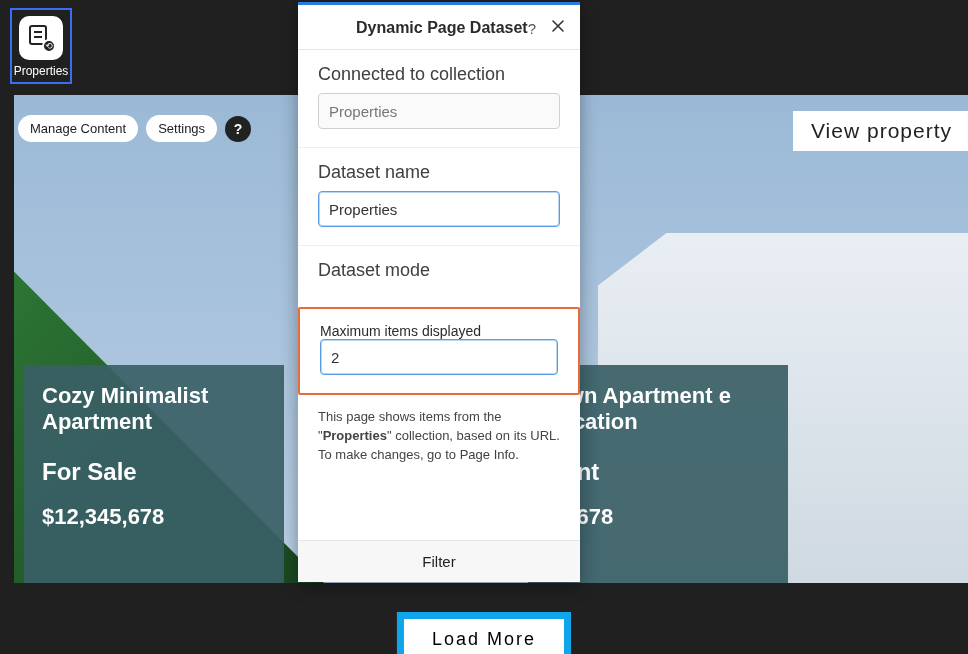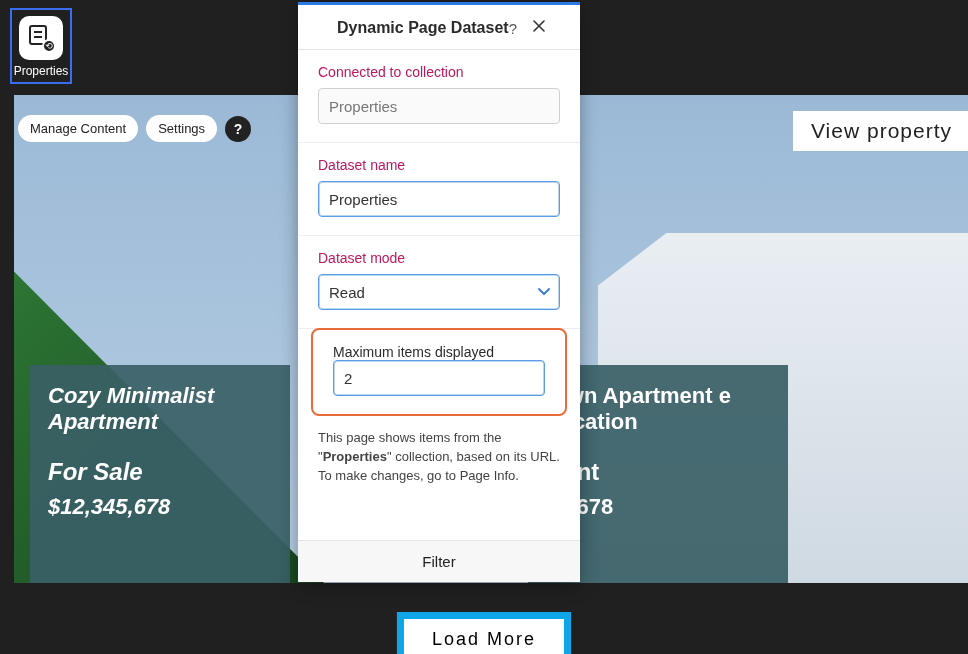--- a/index.html
+++ b/index.html
@@ -102,28 +102,28 @@
     padding:8px 18px;
   }
 
   .card {
     position:absolute;
     width:260px;
     background: rgba(58,96,102,0.92);
     color:#fff;
     padding:18px 18px 16px;
   }
-  .card-left  { left:16px;  bottom:0px; height:218px;font-style:italic;}
+  .card-left  { left:10px;  bottom:0px; height:218px;}
   .card-right { right:190px; bottom:0px; height:218px;}
   .card h2 {
     font-size:22px; font-weight:800; line-height:1.2;
     margin-bottom:22px;
   }
   .card .meta1 { font-size:17px; font-weight:300; margin-bottom:18px; }
-  .card .meta2 { font-size:24px; font-weight:800; margin-bottom:8px; }
+  .card .meta2 { font-size:24px; font-weight:800; margin-bottom:18px; }
   .card .meta3 { font-size:22px; font-weight:800; }
 
   .load-more {
     position:absolute;
     left:50%; transform:translateX(-50%);
     top:612px;
     background:#fff; color:#000;
     border:7px solid #0ea5e9;
     font-size:18px; letter-spacing:2px;
     padding:10px 28px;
@@ -135,48 +135,48 @@
     left:298px; top:2px;
     width:282px; height:580px;
     background:#fff;
     border-top:3px solid #2c7be5;
     border-radius:0 0 2px 2px;
     box-shadow:0 4px 18px rgba(0,0,0,.35);
     display:flex; flex-direction:column;
     font-size:14px; color:#2b2b2b;
   }
   .panel-header{
-    display:flex; align-items:center; justify-content:center;
+    display:flex; align-items:center; justify-content:flex-end;
     padding:14px 16px 12px 20px;
     border-bottom:1px solid #e5e5e5;
   }
   .panel-header h3{ font-size:16px; font-weight:700; }
   .panel-header .header-icons{ display:flex; gap:16px; color:#555; font-size:15px;}
   .panel-body{ flex:1; overflow:auto; }
   .panel-sec{ padding:14px 20px 18px; border-bottom:1px solid #eee; }
   .panel-sec:last-of-type{ border-bottom:none; }
-  .panel-sec label{ display:block; font-size:14px; color:#be185d; margin-bottom:8px; }
+  .panel-sec label{ display:block; font-size:18px; color:#404040; margin-bottom:8px; }
   .txtfield{
     width:100%; height:36px;
     border:1px solid #d0d0d0; border-radius:4px;
     padding:0 10px; font-size:15px; color:#333;
     background:#fff;
   }
   .txtfield.readonly{ background:#fafafa; color:#777; }
   .txtfield.focused{ border-color:#5a9ce8; box-shadow:0 0 0 1px #bcd6f2 inset; }
   .selectwrap{ position:relative; }
   .selectwrap .chev{
     position:absolute; right:10px; top:50%; transform:translateY(-50%);
     color:#3a7bd5; pointer-events:none;
   }
   .highlight-box{
     border:2.5px solid #e86c3b;
-    border-radius:8px;
+    border-radius:2px;
     padding:14px 20px 18px;
-    margin:-1px 13px;
+    margin:-1px 0;
   }
   .panel-info{
     font-size:13px; color:#444; line-height:1.45;
     padding:14px 20px 16px;
   }
   .panel-info a{ color:#404040; text-decoration:none; }
   .panel-footer{
     border-top:1px solid #e5e5e5;
     background:#f7f7f7;
     text-align:center;
@@ -247,28 +247,20 @@
       <input class="txtfield readonly" readonly="" value="Properties" style="">
     </div>
 
     <div class="panel-sec">
       <label>Dataset name</label>
       <input class="txtfield focused" value="Properties" style="">
     </div>
 
     <div class="panel-sec">
       <label>Dataset mode</label>
-      <div class="selectwrap">
-        <input class="txtfield focused" readonly="" value="Read" style="">
-        <span class="chev">
-          <svg width="12" height="8" viewBox="0 0 12 8">
-              <path d="M1 1 L6 6 L11 1" fill="none" stroke="#3a7bd5" stroke-width="1.8" stroke-linecap="round" stroke-linejoin="round"></path>
-            </svg>
-        </span>
-      </div>
     </div>
 
     <div class="highlight-box">
       <label>Maximum items displayed</label>
       <input class="txtfield focused" value="2" style="">
     </div>
 
     <div class="panel-info">
       <span>This page shows items from the "</span><b>Properties</b><span>" collection, based on its URL. To make changes, go to </span><a href="#">Page Info.</a>
     </div>

